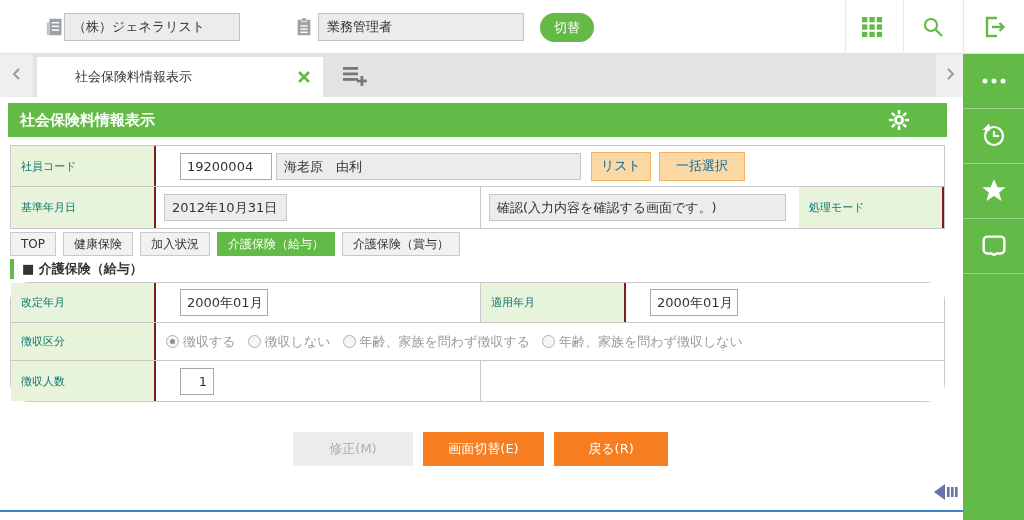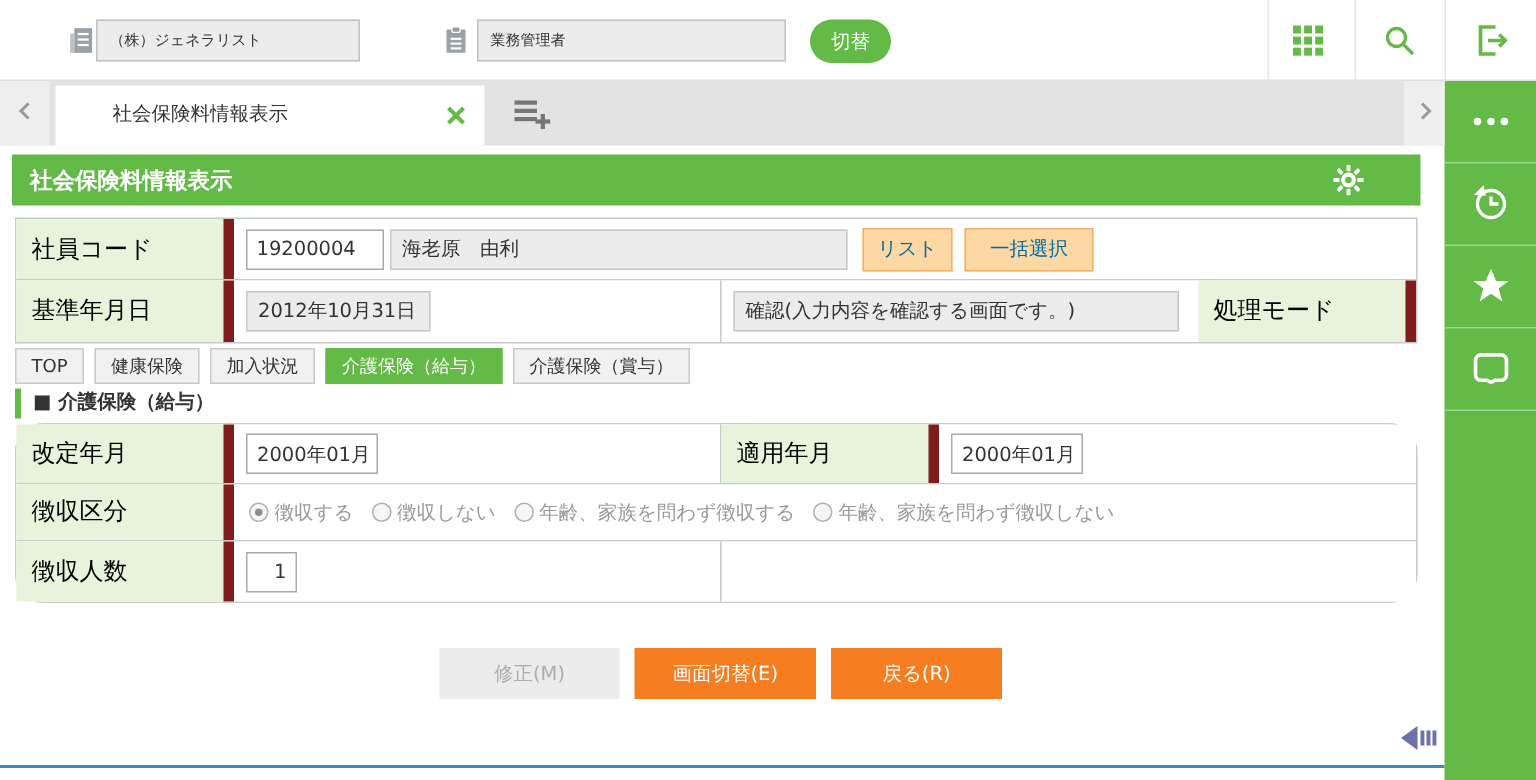--- a/index.html
+++ b/index.html
@@ -4,21 +4,21 @@
 <style>
   * { box-sizing: border-box; margin: 0; padding: 0; }
   html,body { background:#fff; }
   body { font-family: "DejaVu Sans", "Liberation Sans", sans-serif; }
   .screen { position: relative; width: 1024px; height: 520px; overflow: hidden; background:#fff; font-size:13px; color:#333; }
 
   
   .topbar { position:absolute; left:0; top:0; width:1024px; height:54px; background:#fff; border-bottom:1px solid #e0e0e0; z-index:5; }
   .topbar .icon-building { position:absolute; left:44px; top:16px; }
   .topbar .icon-clipboard { position:absolute; left:294px; top:16px; }
-  .tb-input { position:absolute; top:13px; height:28px; background:#ececec; border:1px solid #c2c2c2; padding:0 8px; font-size:10px; color:#333; font-family:inherit; }
+  .tb-input { position:absolute; top:13px; height:28px; background:#ececec; border:1px solid #c2c2c2; padding:0 8px; font-size:13px; color:#333; font-family:inherit; }
   .tb-input.company { left:64px; width:176px; }
   .tb-input.role { left:318px; width:206px; }
   .switch-btn { position:absolute; left:540px; top:13px; height:29px; padding:0 14px; background:var(--green,#64ba47); color:#fff; border:none; border-radius:15px; font-size:13px; font-family:inherit; cursor:pointer; }
   .tb-divider { position:absolute; top:0; width:1px; height:54px; background:#e8e8e8; }
   .tb-icon-btn { position:absolute; top:14px; width:28px; height:28px; background:none; border:none; cursor:pointer; padding:0; }
 
   
   .tabbar { position:absolute; left:0; top:54px; width:963px; height:43px; background:#e3e3e3; z-index:4; }
   .tab-scroll-left { position:absolute; left:0; top:0; width:33px; height:43px; background:#efefef; border:none; cursor:pointer; }
   .tab-scroll-right { position:absolute; left:936px; top:0; width:27px; height:43px; background:#efefef; border:none; cursor:pointer; }
@@ -36,26 +36,26 @@
   .page-header { position:absolute; left:8px; top:6px; width:939px; height:34px; background:var(--green,#64ba47); }
   .page-title { line-height:34px; padding-left:12px; font-size:15px; font-weight:bold; color:#fff; }
   .gear-btn { position:absolute; right:36px; top:6px; width:24px; height:24px; background:none; border:none; cursor:pointer; padding:0; }
 
   .ftable { position:absolute; left:10px; width:935px; border:1px solid #c9c9c9; }
   .ftable1 { top:48px; }
   .ftable2 { top:185px;border-radius:19px; }
   .frow { display:flex; border-bottom:1px solid #c9c9c9; background:#fff; }
   .frow:last-child { border-bottom:none; }
   .fcell { display:flex; align-items:center; }
-  .flabel { width:145px; background:var(--label-bg,#e7f3da); border-right:7px solid #7f1d1d; padding-left:10px; font-size:16px; color:#000000; flex-shrink:0; }
+  .flabel { width:145px; background:var(--label-bg,#e7f3da); border-right:2px solid #7f1d1d; padding-left:10px; font-size:11px; color:#0f766e; flex-shrink:0; }
   .fcontent { flex:1; padding-left:8px; gap:0; }
   .fcell.mid { width:325px; border-right:1px solid #c9c9c9; padding-left:8px; flex-shrink:0; }
   .h41 { height:41px; } .h40 { height:40px; } .h38 { height:38px; }
 
-  .txt-input { height:27px; border:1px solid #a9a9a9; background:#fff; padding:0 6px; font-size:13px; color:#333; font-family:inherit; }
+  .txt-input { height:27px; border:1px solid #a9a9a9; background:#fff; padding:0 6px; font-size:13px; color:#333; font-family:inherit;margin-left:16px; }
   .ro-box { height:27px; background:#ececec; border:1px solid #c6c6c6; line-height:25px; padding:0 7px; font-size:13px; color:#333; overflow:hidden; white-space:nowrap; }
   .code-input { width:92px; }
   .name-box { width:305px; margin-left:4px; }
   .peach-btn { height:29px; background:var(--peach,#fcd8a5); border:1px solid var(--peach-border,#f1b264); font-size:13px; color:#0369a1; font-family:inherit; cursor:pointer; }
   .list-btn { margin-left:10px; padding:0 9px; }
   .bulk-btn { margin-left:8px; padding:0 16px; }
   .date-box { width:123px; }
   .mode-box { width:calc(100% - 13px); }
   .year-input { width:88px; }
   .count-input { width:34px; text-align:right; }

